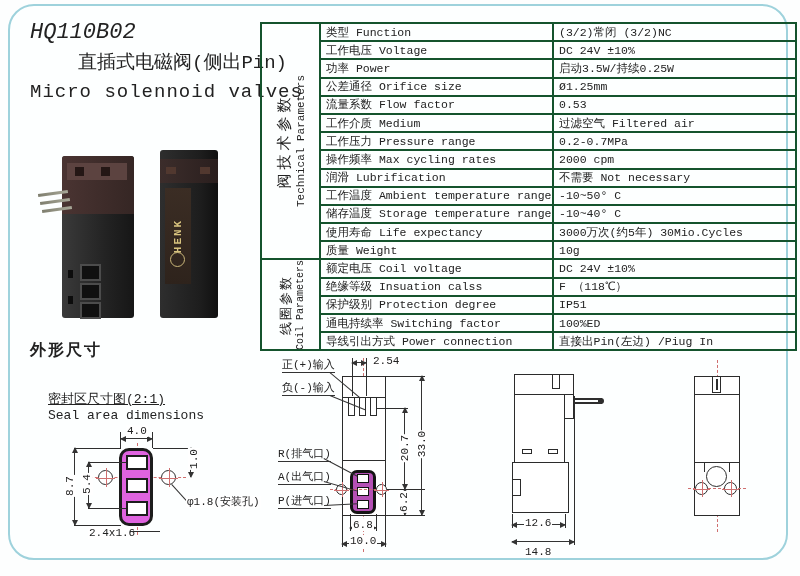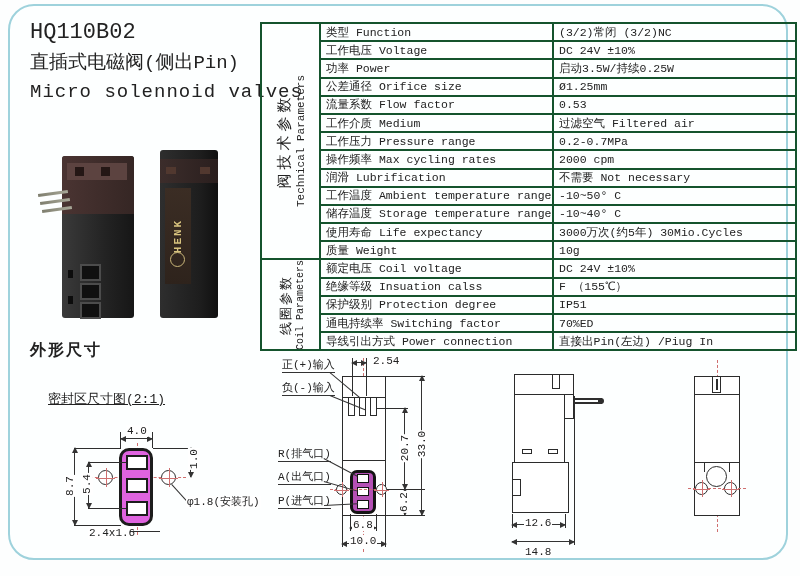--- a/index.html
+++ b/index.html
@@ -3,22 +3,22 @@
 <meta charset="utf-8">
 <style>
   html,body{margin:0;padding:0;background:#ffffff;}
   .sheet{position:relative;width:800px;height:576px;background:#fdfefe;overflow:hidden;
          font-family:"Liberation Mono","DejaVu Sans Mono",monospace;color:#222;}
   .frame{position:absolute;left:8px;top:4px;width:776px;height:552px;
          border:2px solid #9ed2dc;border-radius:26px;background:#fdffff;}
 
   
   .title{position:absolute;left:30px;top:16px;line-height:1.5;}
-  .t1{font-size:22px;}
-  .t2{font-size:19px;}
+  .t1{font-size:22px;font-style:italic;}
+  .t2{font-size:19px;margin-left:48px;}
   .t3{font-size:19px;letter-spacing:1px;}
 
   
   table.spec{position:absolute;left:260px;top:22px;border-collapse:collapse;table-layout:fixed;width:508px;}
   table.spec td{border:2px solid #14532d;height:16.2px;font-size:11.5px;
                 padding:0 2px 0 5px;white-space:nowrap;overflow:hidden;}
   td.gcell{width:50px;position:relative;padding:0;}
   td.pcell{width:224px;}
   td.vcell{width:234px;}
   .gwrap{position:absolute;top:50%;left:50%;transform:translate(-50%,-50%) rotate(-90deg);
@@ -178,39 +178,40 @@
         <div class="gwrap">
           <div class="gzh2">线圈参数</div>
           <div class="gen2">Coil Parameters</div>
         </div>
       </td>
       <td class="pcell">额定电压 Coil voltage</td>
       <td class="vcell">DC 24V ±10%</td>
     </tr>
     <tr>
           <td class="pcell">绝缘等级 Insuation calss</td>
-          <td class="vcell">F （155℃）</td>
+          <td class="vcell">F （118℃）</td>
         </tr>
     <tr>
           <td class="pcell">保护级别 Protection degree</td>
           <td class="vcell">IP51</td>
         </tr>
     <tr>
           <td class="pcell">通电持续率 Switching factor</td>
-          <td class="vcell">70%ED</td>
+          <td class="vcell">100%ED</td>
         </tr>
     <tr>
           <td class="pcell">导线引出方式 Power connection</td>
           <td class="vcell">直接出Pin(左边) /Piug In</td>
         </tr>
   </tbody>
     </table>
 
   <div class="h16" style="left:30px;top:340px;">外形尺寸</div>
   <div class="h13" style="left:48px;top:390px;text-decoration:underline;">密封区尺寸图(2:1)</div>
+  <div class="h13" style="left:48px;top:408px;">Seal area dimensions</div>
 
   <div>
     <div class="redv" style="left:137px;top:443px;height:92px;"></div>
     <div class="redh" style="left:90px;top:477px;width:96px;"></div>
     <div class="seal-body"></div>
     <div class="seal-port" style="top:455px;"></div>
     <div class="seal-port" style="top:478px;"></div>
     <div class="seal-port" style="top:501px;"></div>
     <div class="circ cross" style="left:98px;top:470px;width:15px;height:15px;"></div>
     <div class="circ cross" style="left:161px;top:470px;width:15px;height:15px;"></div>

